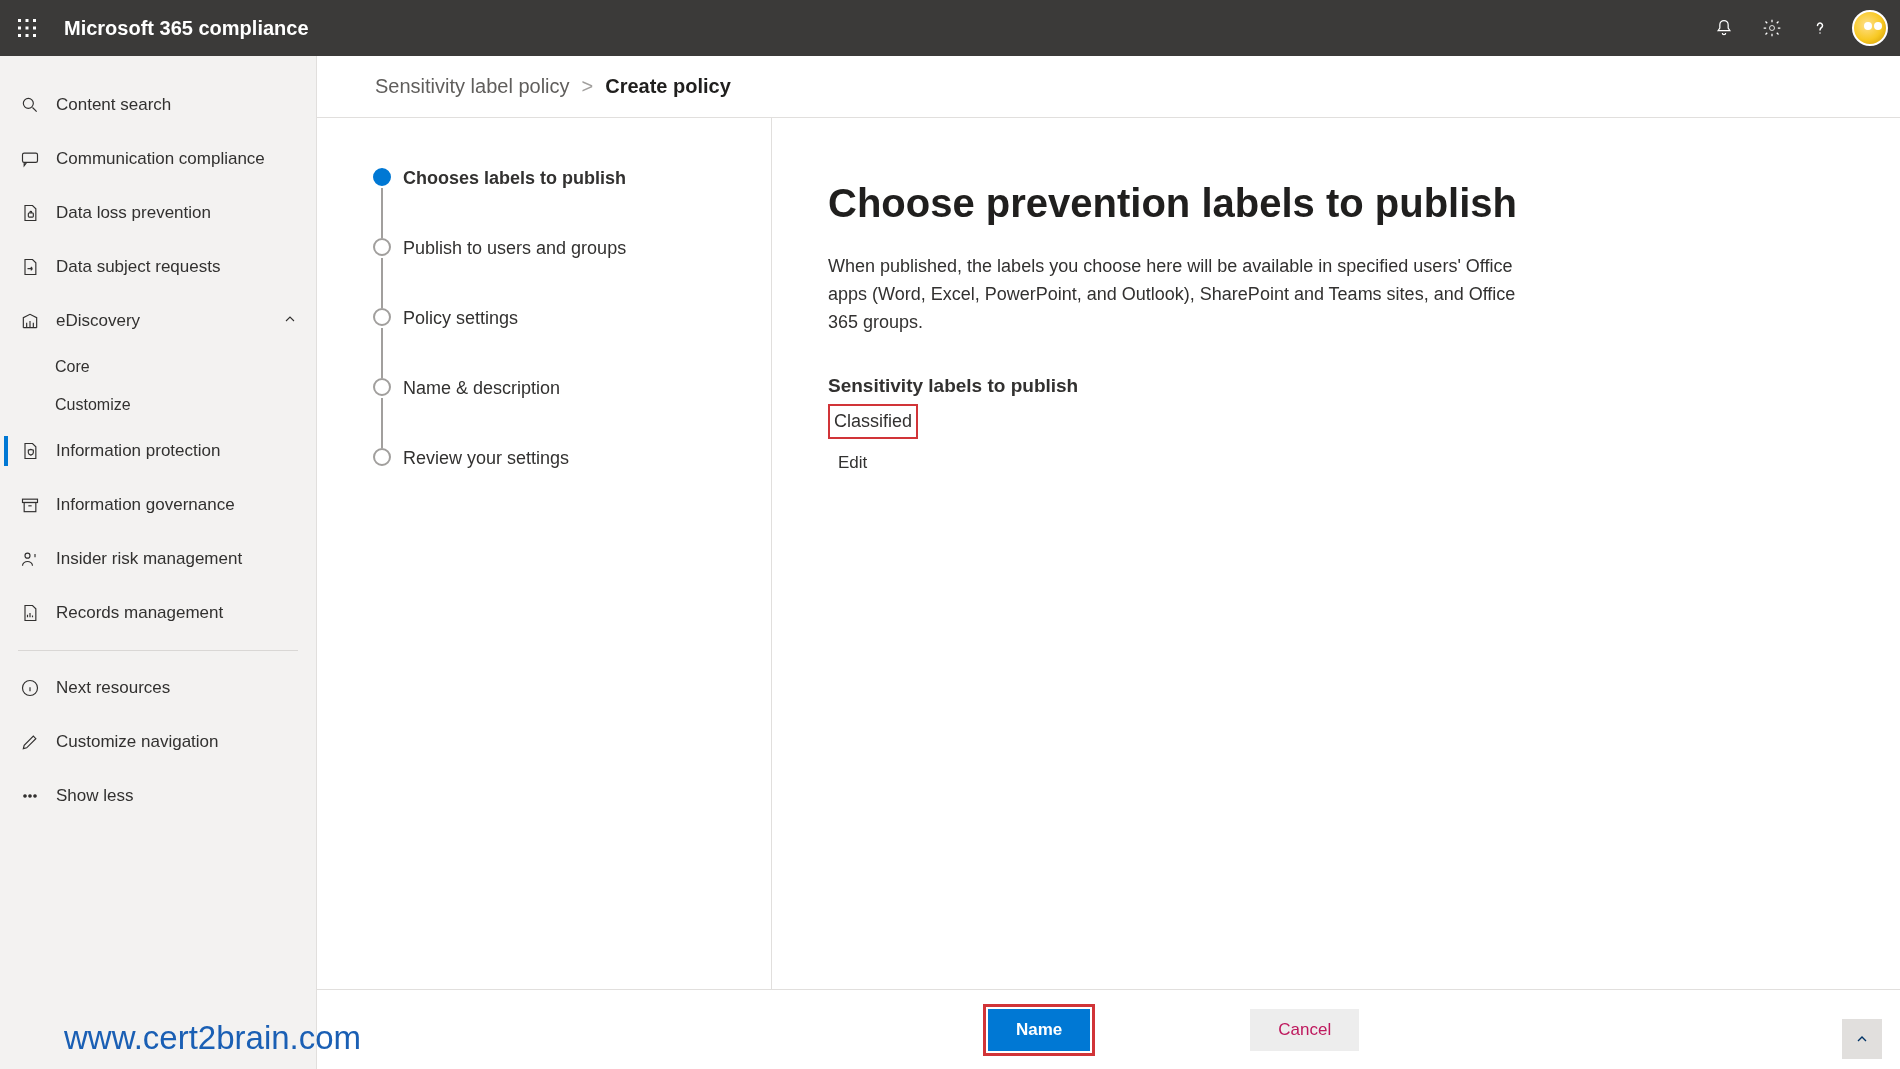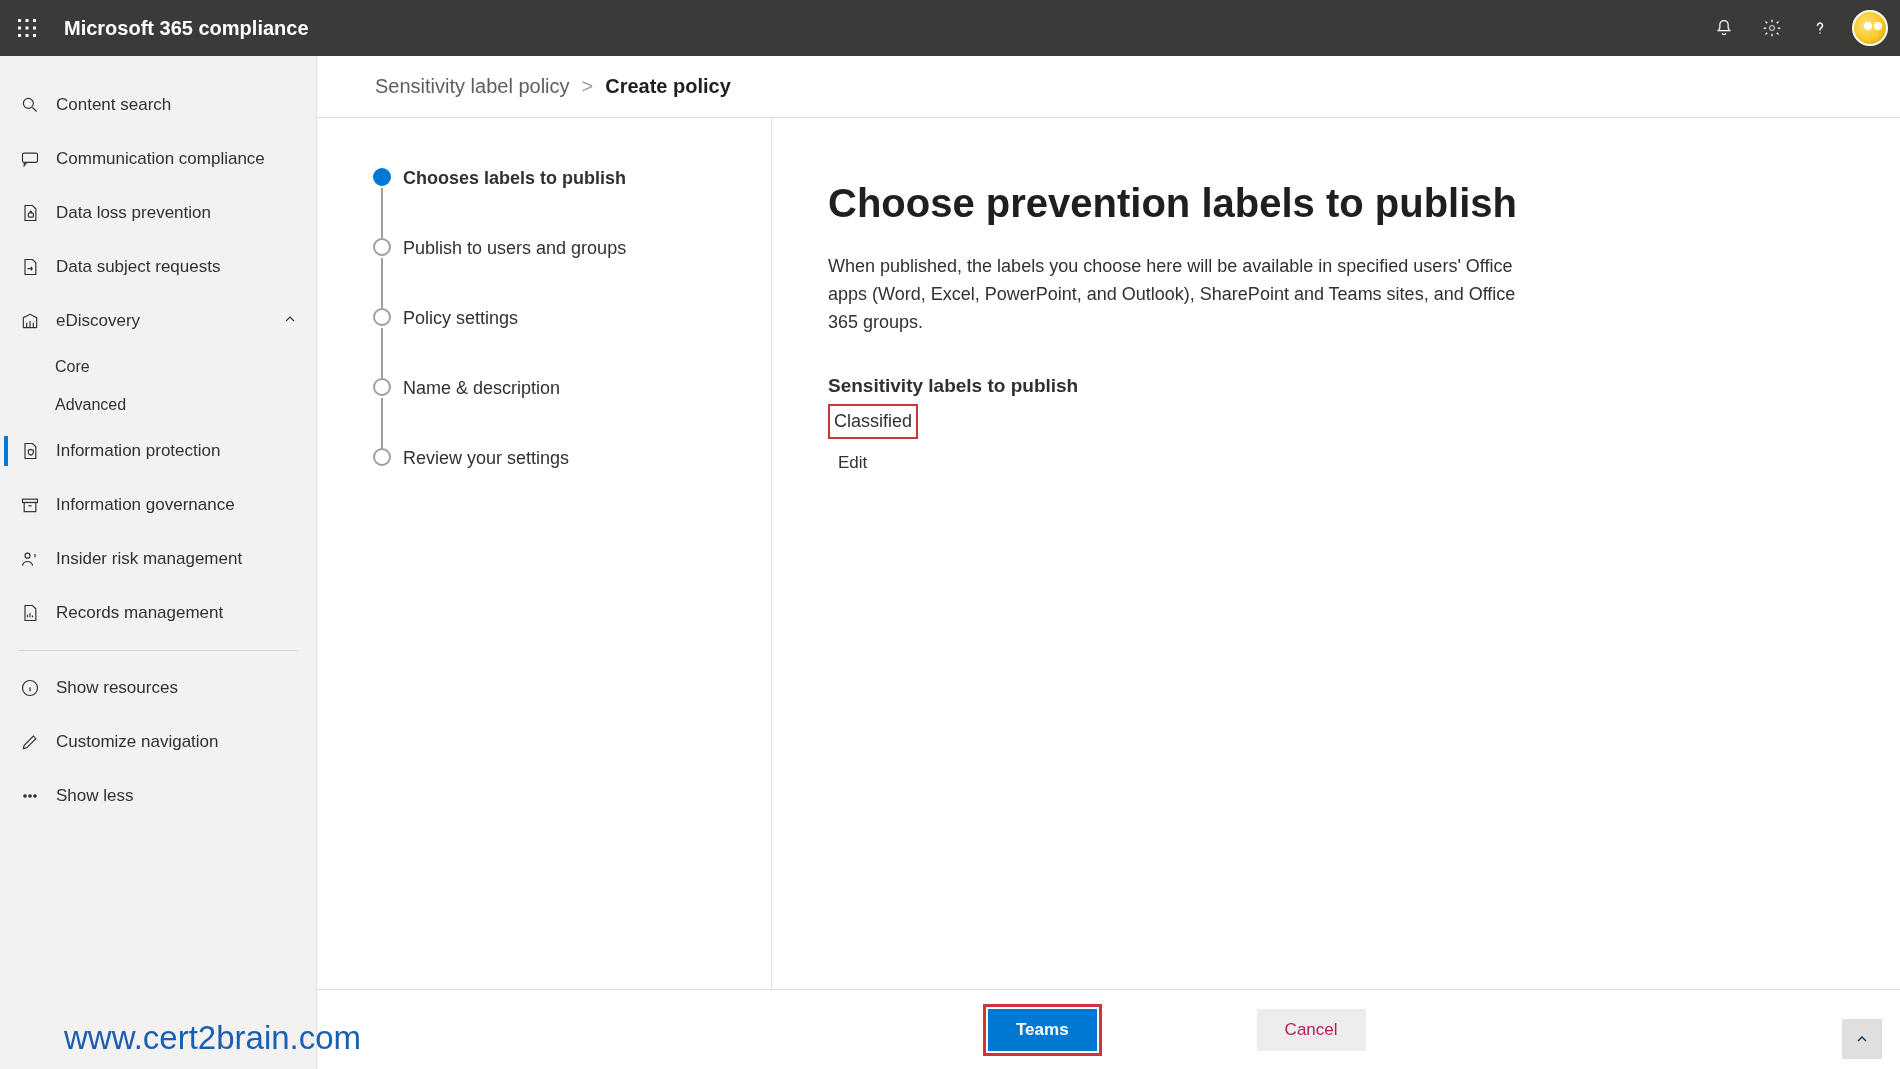--- a/index.html
+++ b/index.html
@@ -301,21 +301,21 @@
         </span>
       <span>eDiscovery</span>
       <span class="nav-chevron"><svg viewBox="0 0 24 24" width="16" height="16" stroke="#323130" fill="none" stroke-width="1.6">
             <path d="M6 15l6-6 6 6"></path>
           </svg></span>
     </div>
     <div class="nav-sub">
         <span>Core</span>
       </div>
     <div class="nav-sub">
-        <span>Advanced</span>
+        <span>Customize</span>
       </div>
 
     <div class="nav-item selected">
       <span class="nav-icon">
           <svg viewBox="0 0 24 24">
             <path d="M6 3h9l4 4v14H6z"></path>
             <path d="M10 11l3-1 3 1v3c0 2-3 3-3 3s-3-1-3-3z"></path>
           </svg>
         </span>
       <span>Information protection</span>
@@ -355,21 +355,21 @@
 
     <hr class="nav-divider">
 
     <div class="nav-item">
       <span class="nav-icon">
           <svg viewBox="0 0 24 24">
             <circle cx="12" cy="12" r="9"></circle>
             <path d="M12 8h.01M12 11v5"></path>
           </svg>
         </span>
-      <span>Show resources</span>
+      <span>Next resources</span>
     </div>
 
     <div class="nav-item">
       <span class="nav-icon">
           <svg viewBox="0 0 24 24">
             <path d="M4 20l4-1 11-11-3-3L5 16z"></path>
           </svg>
         </span>
       <span>Customize navigation</span>
     </div>
@@ -425,21 +425,21 @@
         <h1>Choose prevention labels to publish</h1>
         <p class="detail-desc">When published, the labels you choose here will be available in specified users' Office apps (Word, Excel, PowerPoint, and Outlook), SharePoint and Teams sites, and Office 365 groups.</p>
         <div class="detail-subhead">Sensitivity labels to publish</div>
         <div class="label-box">Classified</div>
         <span class="edit-link">Edit</span>
       </div>
     </div>
 
     <div class="footer">
       <div class="footer-spacer"></div>
-      <button class="btn btn-primary">Teams</button>
+      <button class="btn btn-primary">Name</button>
       <button class="btn btn-secondary">Cancel</button>
       <div class="scrolltop">
         <svg viewBox="0 0 24 24">
             <path d="M6 15l6-6 6 6"></path>
           </svg>
       </div>
     </div>
   </div>
 
   <div class="watermark">www.cert2brain.com</div>

